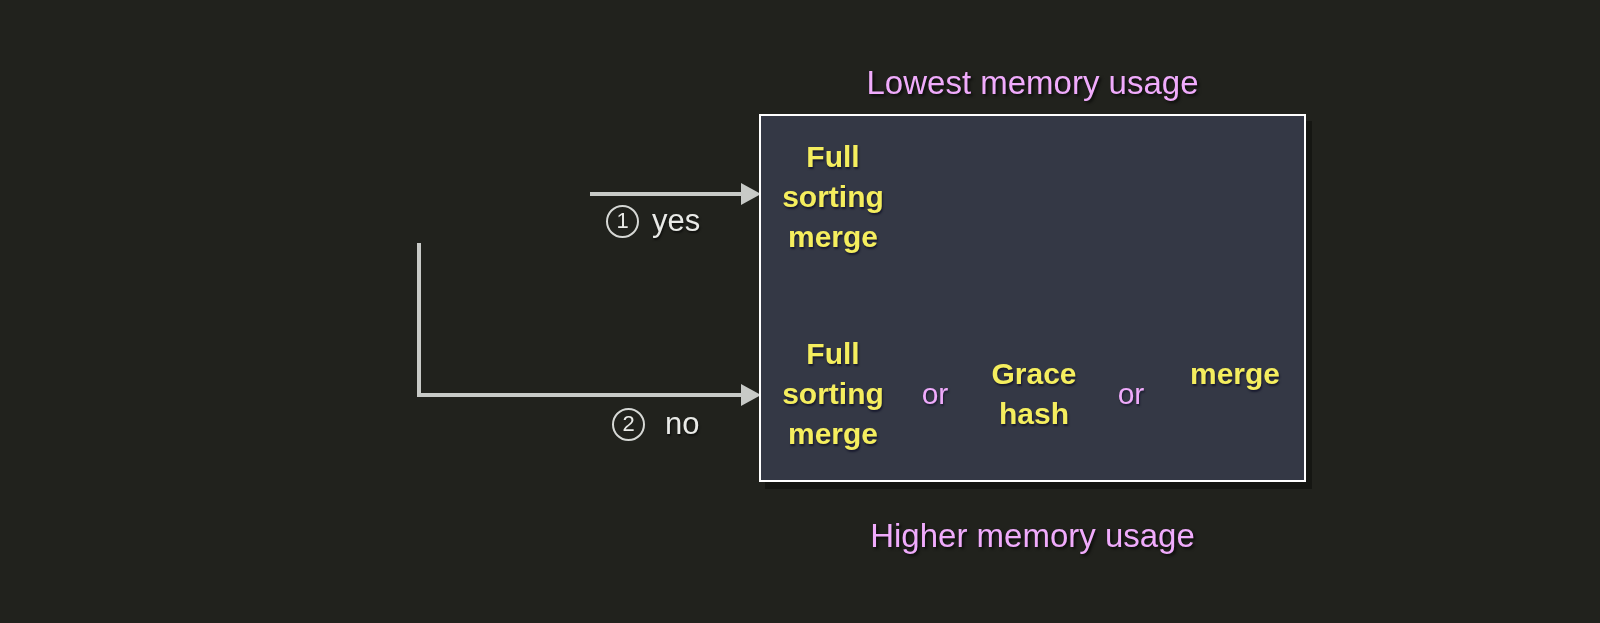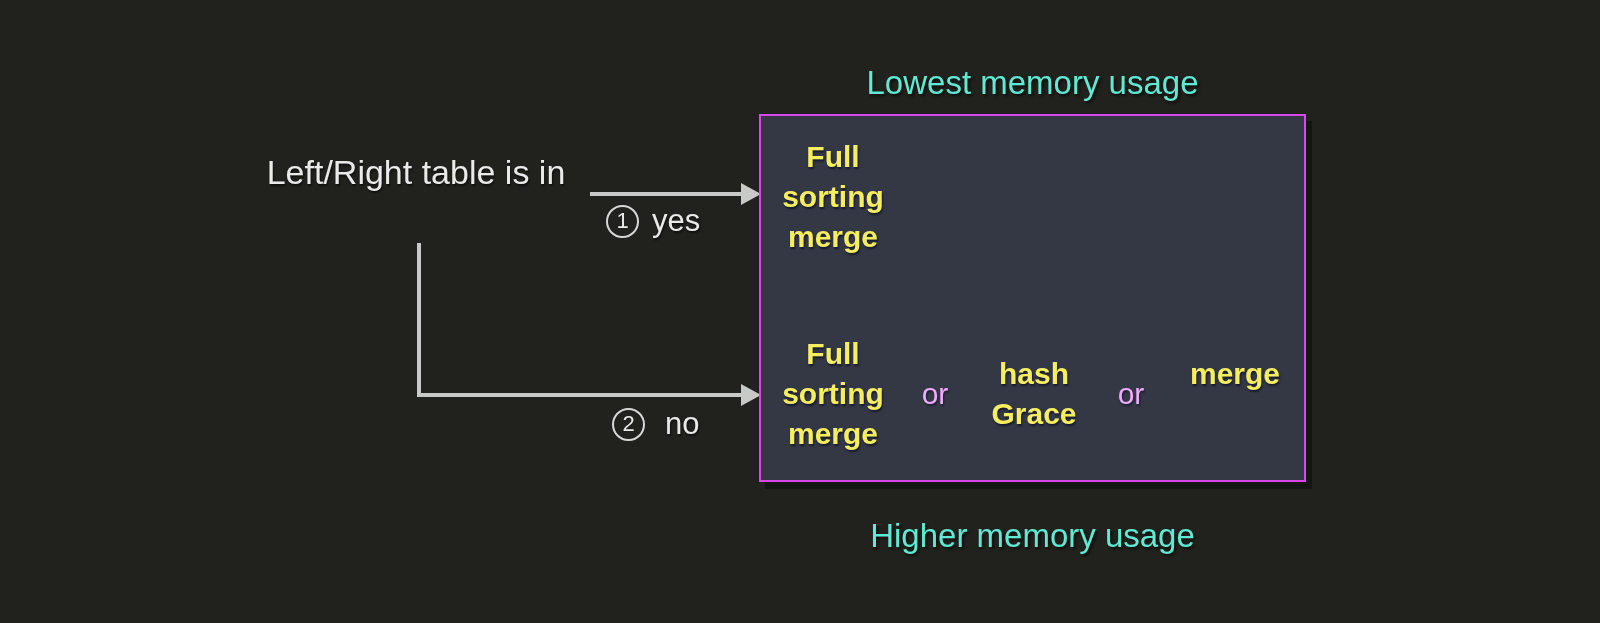--- a/index.html
+++ b/index.html
@@ -36,29 +36,29 @@
   .no-label{left:612px;top:406px;gap:20px;}
   .circle-num{
     display:flex;align-items:center;justify-content:center;
     width:33px;height:33px;border:2.5px solid #d6d8d5;border-radius:50%;
     font-size:22px;line-height:1;color:#e9eae7;box-sizing:border-box;
     text-shadow:none;
   }
   
   .mem-label{
     position:absolute;left:759px;width:547px;text-align:center;
-    color:#5eead4;font-size:33px;line-height:38px;
+    color:#f0abfc;font-size:33px;line-height:38px;
     text-shadow:2px 2px 3px rgba(0,0,0,.65);
   }
   .top-label{top:64px;}
   .bottom-label{top:486px;margin-top:31px;}
   
   .algo-box{
     position:absolute;left:759px;top:114px;width:547px;height:368px;
-    background:#343845;border:2px solid #d946ef;box-sizing:border-box;
+    background:#343845;border:2px solid #ffffff;box-sizing:border-box;
     box-shadow:6px 7px 0 rgba(0,0,0,.35);
   }
   .algo{
     position:absolute;text-align:center;
     color:#f5ee5e;font-weight:bold;font-size:30px;line-height:40px;
     text-shadow:1px 2px 2px rgba(5,5,30,.6);
   }
   .option-sorted{left:2px;top:21px;width:140px;}
   .bottom-row{position:absolute;left:0;top:218px;width:543px;height:124px;}
   .opt-a{left:2px;top:0;width:140px;}
@@ -71,21 +71,20 @@
   }
   .or-1{left:144px;}
   .or-2{left:340px;}
 </style>
 </head>
 <body>
 
 <div class="stage">
 
   <div class="question">
-    <div>Left/Right table is in</div>
   </div>
 
   <div class="hline yes-line"></div>
   <div class="arrowhead yes-head"></div>
   <div class="branch-label yes-label">
     <span class="circle-num">1</span>
     <span>yes</span>
   </div>
 
   <div class="vline no-vline"></div>
@@ -107,22 +106,22 @@
     </div>
 
     <div class="bottom-row">
       <div class="algo opt-a">
         <div>Full</div>
         <div>sorting</div>
         <div>merge</div>
       </div>
       <div class="or or-1">or</div>
       <div class="algo opt-b">
+        <div>Grace</div>
         <div>hash</div>
-        <div>Grace</div>
       </div>
       <div class="or or-2">or</div>
       <div class="algo opt-c">
         <div>merge</div>
       </div>
     </div>
 
   </div>
 
   <div class="mem-label bottom-label">Higher memory usage</div>

